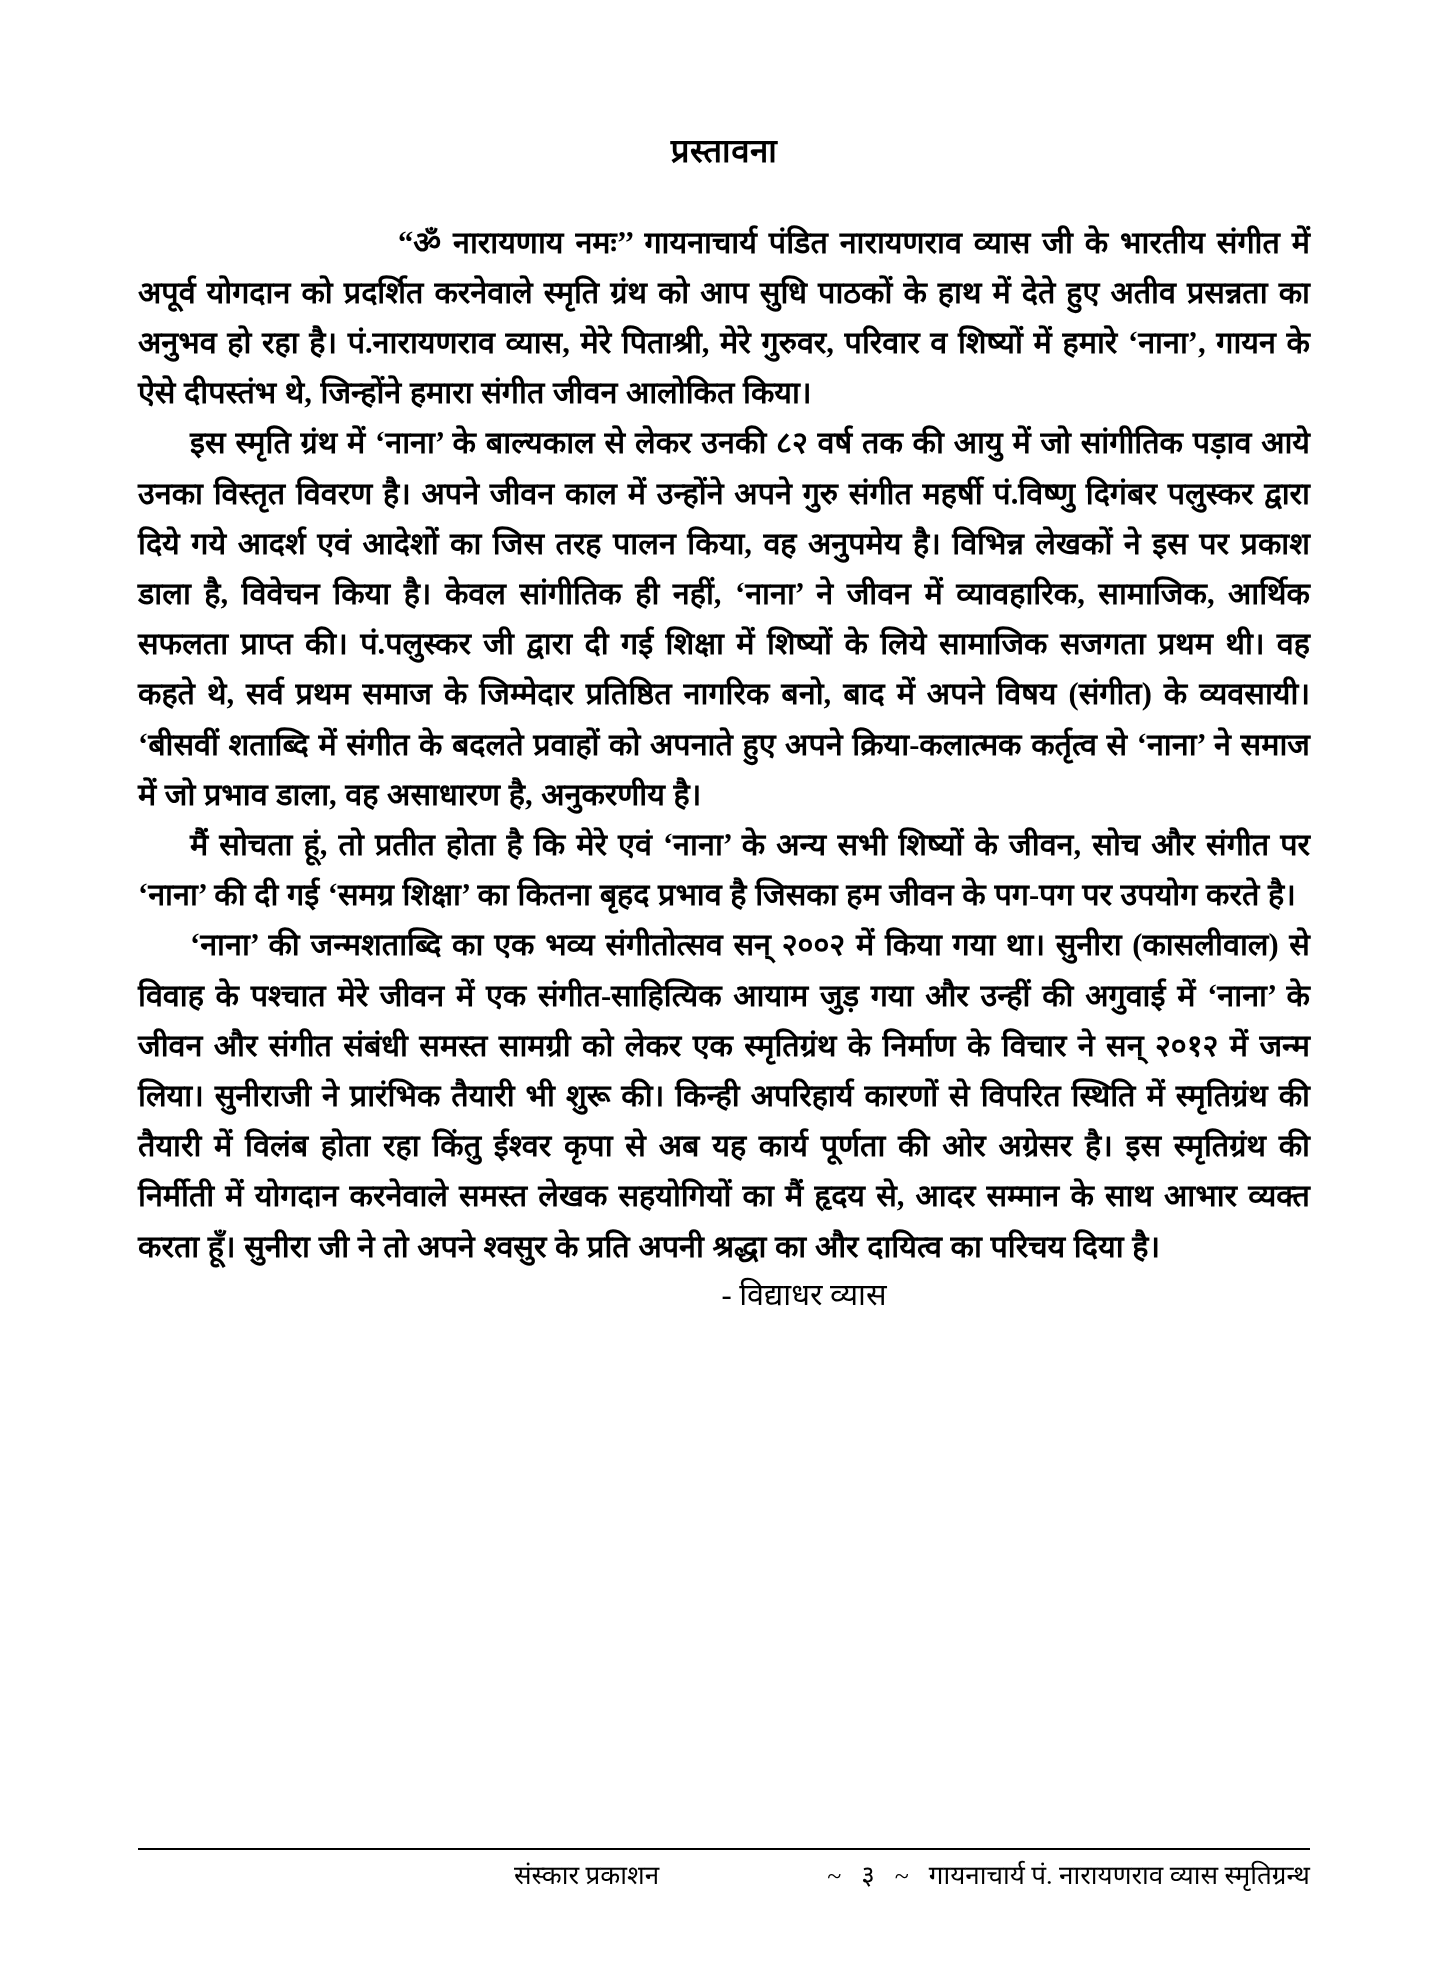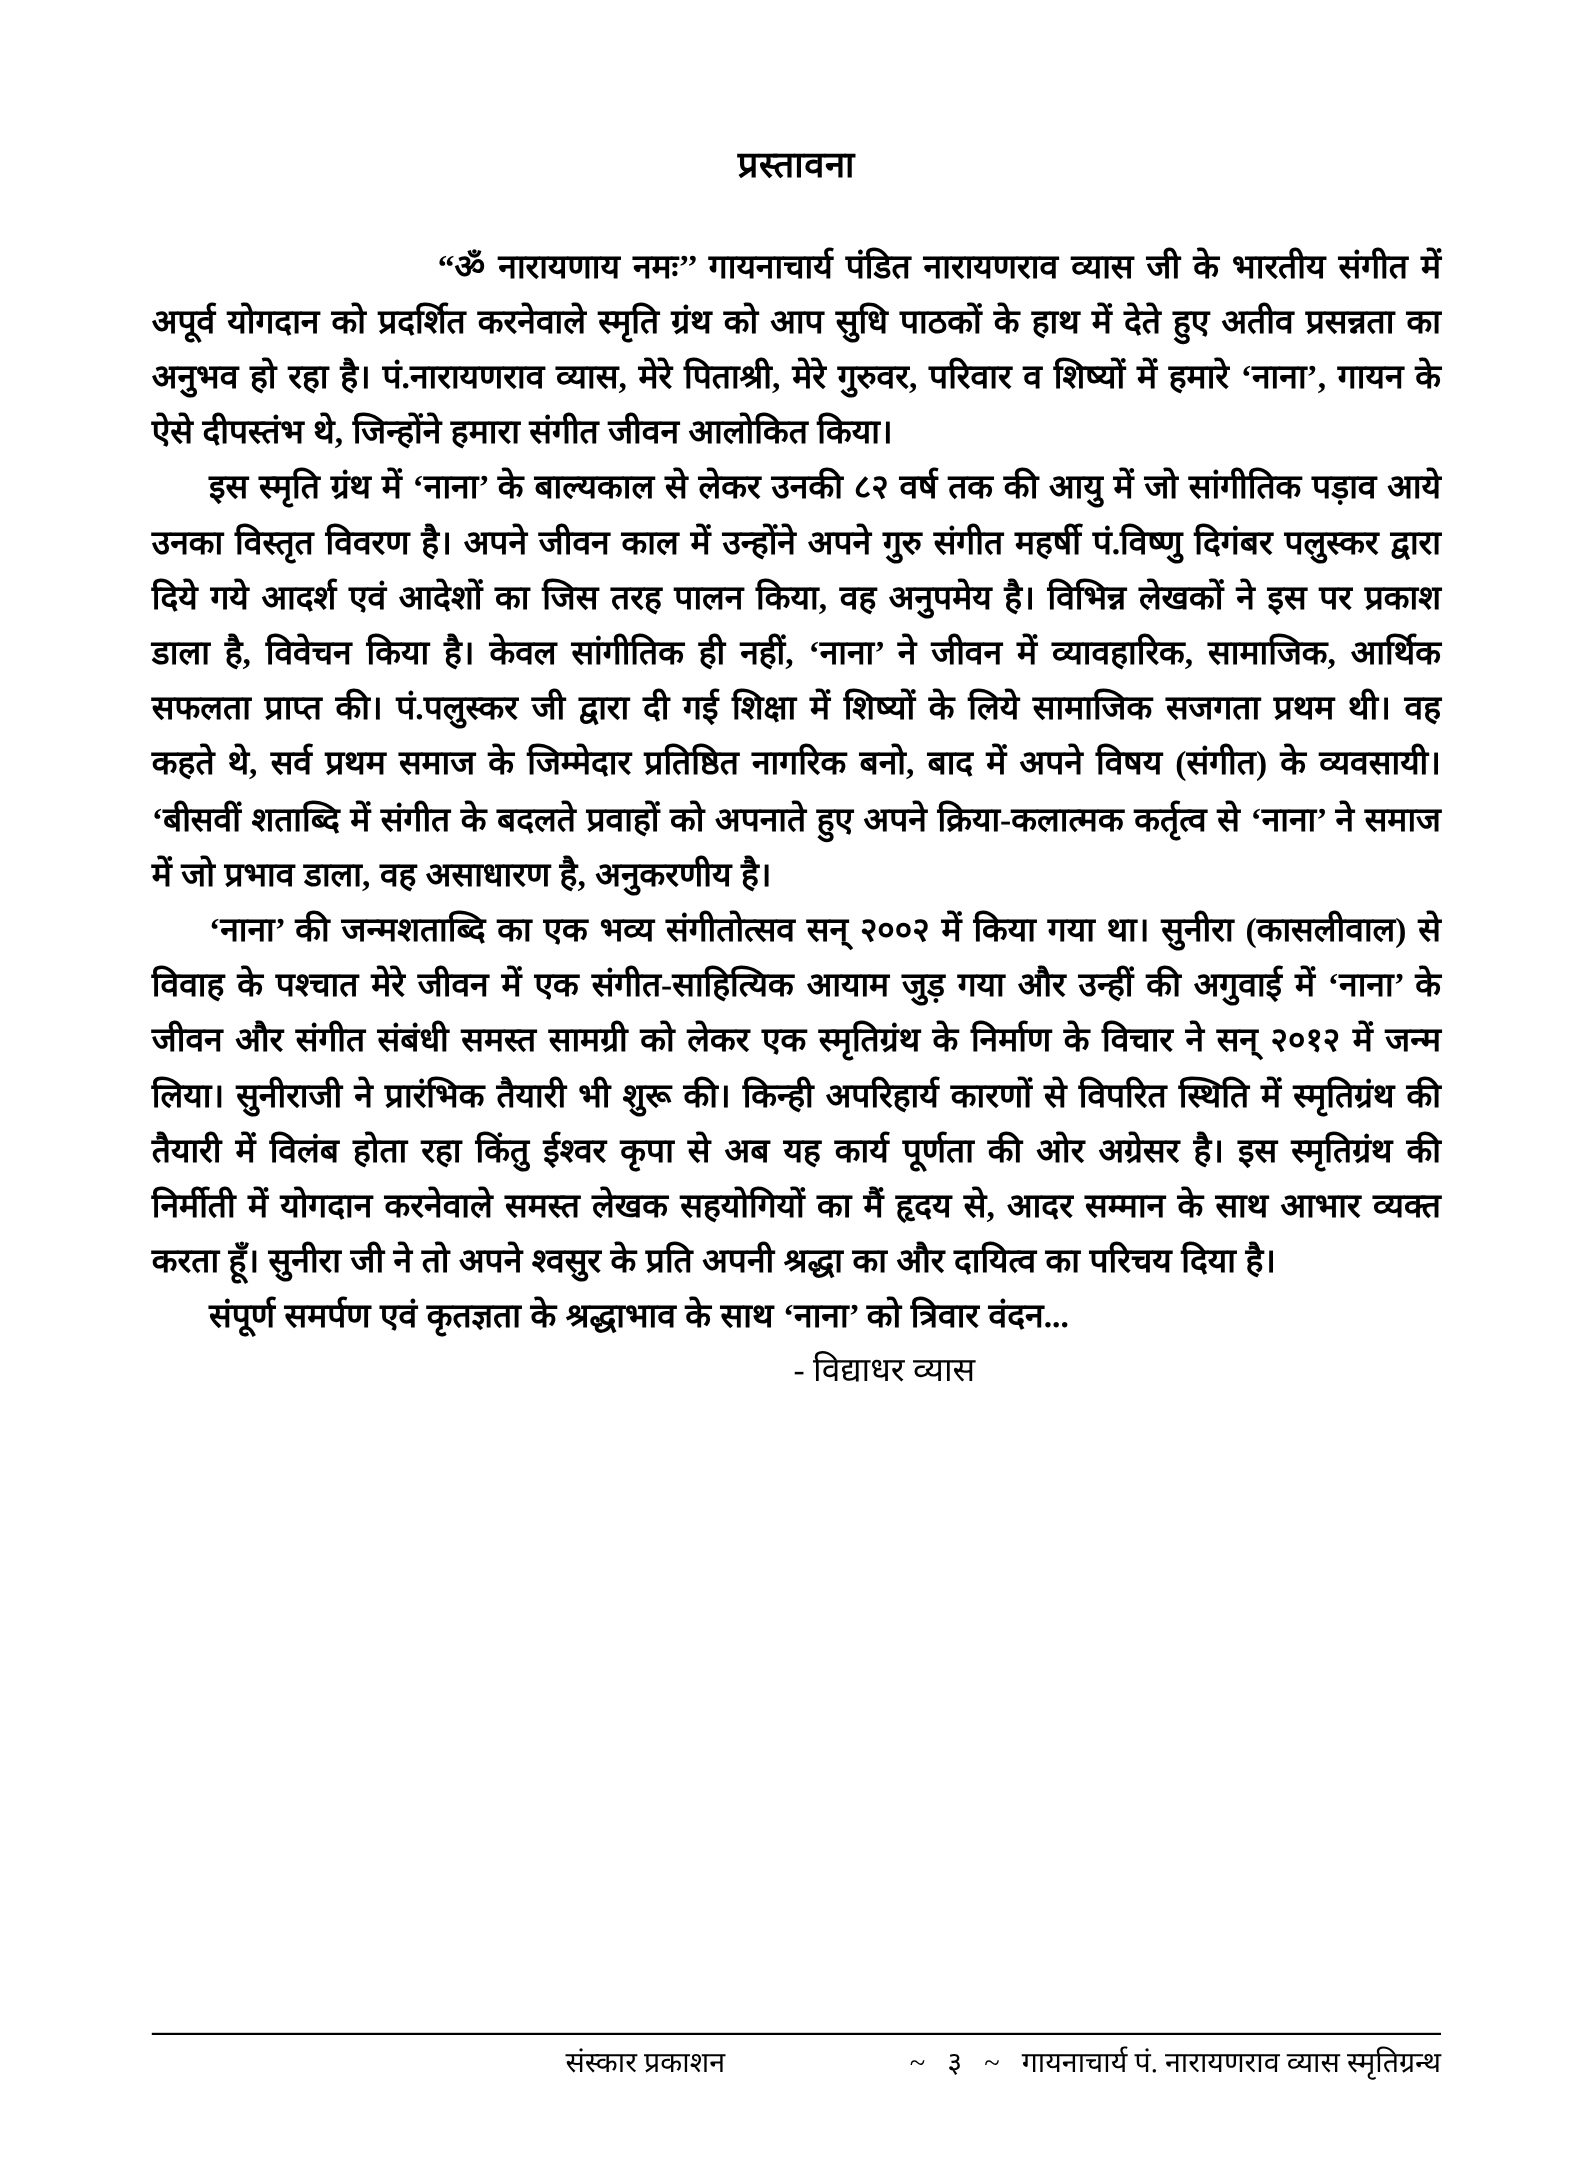--- a/index.html
+++ b/index.html
@@ -107,24 +107,24 @@
   <div class="content">
 
     <h1 class="doc-title">प्रस्तावना</h1>
 
     <div class="body-text">
 
       <p class="para indent-big">“ॐ नारायणाय नमः’’ गायनाचार्य पंडित नारायणराव व्यास जी के भारतीय संगीत में अपूर्व योगदान को प्रदर्शित करनेवाले स्मृति ग्रंथ को आप सुधि पाठकों के हाथ में देते हुए अतीव प्रसन्नता का अनुभव हो रहा है। पं.नारायणराव व्यास, मेरे पिताश्री, मेरे गुरुवर, परिवार व शिष्यों में हमारे ‘नाना’, गायन के ऐसे दीपस्तंभ थे, जिन्होंने हमारा संगीत जीवन आलोकित किया।</p>
 
       <p class="para indent-first">इस स्मृति ग्रंथ में ‘नाना’ के बाल्यकाल से लेकर उनकी ८२ वर्ष तक की आयु में जो सांगीतिक पड़ाव आये उनका विस्तृत विवरण है। अपने जीवन काल में उन्होंने अपने गुरु संगीत महर्षी पं.विष्णु दिगंबर पलुस्कर द्वारा दिये गये आदर्श एवं आदेशों का जिस तरह पालन किया, वह अनुपमेय है। विभिन्न लेखकों ने इस पर प्रकाश डाला है, विवेचन किया है। केवल सांगीतिक ही नहीं, ‘नाना’ ने जीवन में व्यावहारिक, सामाजिक, आर्थिक सफलता प्राप्त की। पं.पलुस्कर जी द्वारा दी गई शिक्षा में शिष्यों के लिये सामाजिक सजगता प्रथम थी। वह कहते थे, सर्व प्रथम समाज के जिम्मेदार प्रतिष्ठित नागरिक बनो, बाद में अपने विषय (संगीत) के व्यवसायी। ‘बीसवीं शताब्दि में संगीत के बदलते प्रवाहों को अपनाते हुए अपने क्रिया-कलात्मक कर्तृत्व से ‘नाना’ ने समाज में जो प्रभाव डाला, वह असाधारण है, अनुकरणीय है।</p>
 
+      <p class="para indent-first">मैं सोचता हूं, तो प्रतीत होता है कि मेरे एवं ‘नाना’ के अन्य सभी शिष्यों के जीवन, सोच और संगीत पर ‘नाना’ की दी गई ‘समग्र शिक्षा’ का कितना बृहद प्रभाव है जिसका हम जीवन के पग-पग पर उपयोग करते है।</p>
 
       <p class="para indent-first">‘नाना’ की जन्मशताब्दि का एक भव्य संगीतोत्सव सन् २००२ में किया गया था। सुनीरा (कासलीवाल) से विवाह के पश्चात मेरे जीवन में एक संगीत-साहित्यिक आयाम जुड़ गया और उन्हीं की अगुवाई में ‘नाना’ के जीवन और संगीत संबंधी समस्त सामग्री को लेकर एक स्मृतिग्रंथ के निर्माण के विचार ने सन् २०१२ में जन्म लिया। सुनीराजी ने प्रारंभिक तैयारी भी शुरू की। किन्ही अपरिहार्य कारणों से विपरित स्थिति में स्मृतिग्रंथ की तैयारी में विलंब होता रहा किंतु ईश्वर कृपा से अब यह कार्य पूर्णता की ओर अग्रेसर है। इस स्मृतिग्रंथ की निर्मीती में योगदान करनेवाले समस्त लेखक सहयोगियों का मैं हृदय से, आदर सम्मान के साथ आभार व्यक्त करता हूँ। सुनीरा जी ने तो अपने श्वसुर के प्रति अपनी श्रद्धा का और दायित्व का परिचय दिया है।</p>
 
-      <p class="para indent-first">संपूर्ण समर्पण एवं कृतज्ञता के श्रद्धाभाव के साथ ‘नाना’ को त्रिवार वंदन...</p>
 
     </div>
 
     <div class="signature">- विद्याधर व्यास</div>
 
   </div>
 
   <div class="footer">
     <div class="footer-rule"></div>
     <div class="footer-row">

